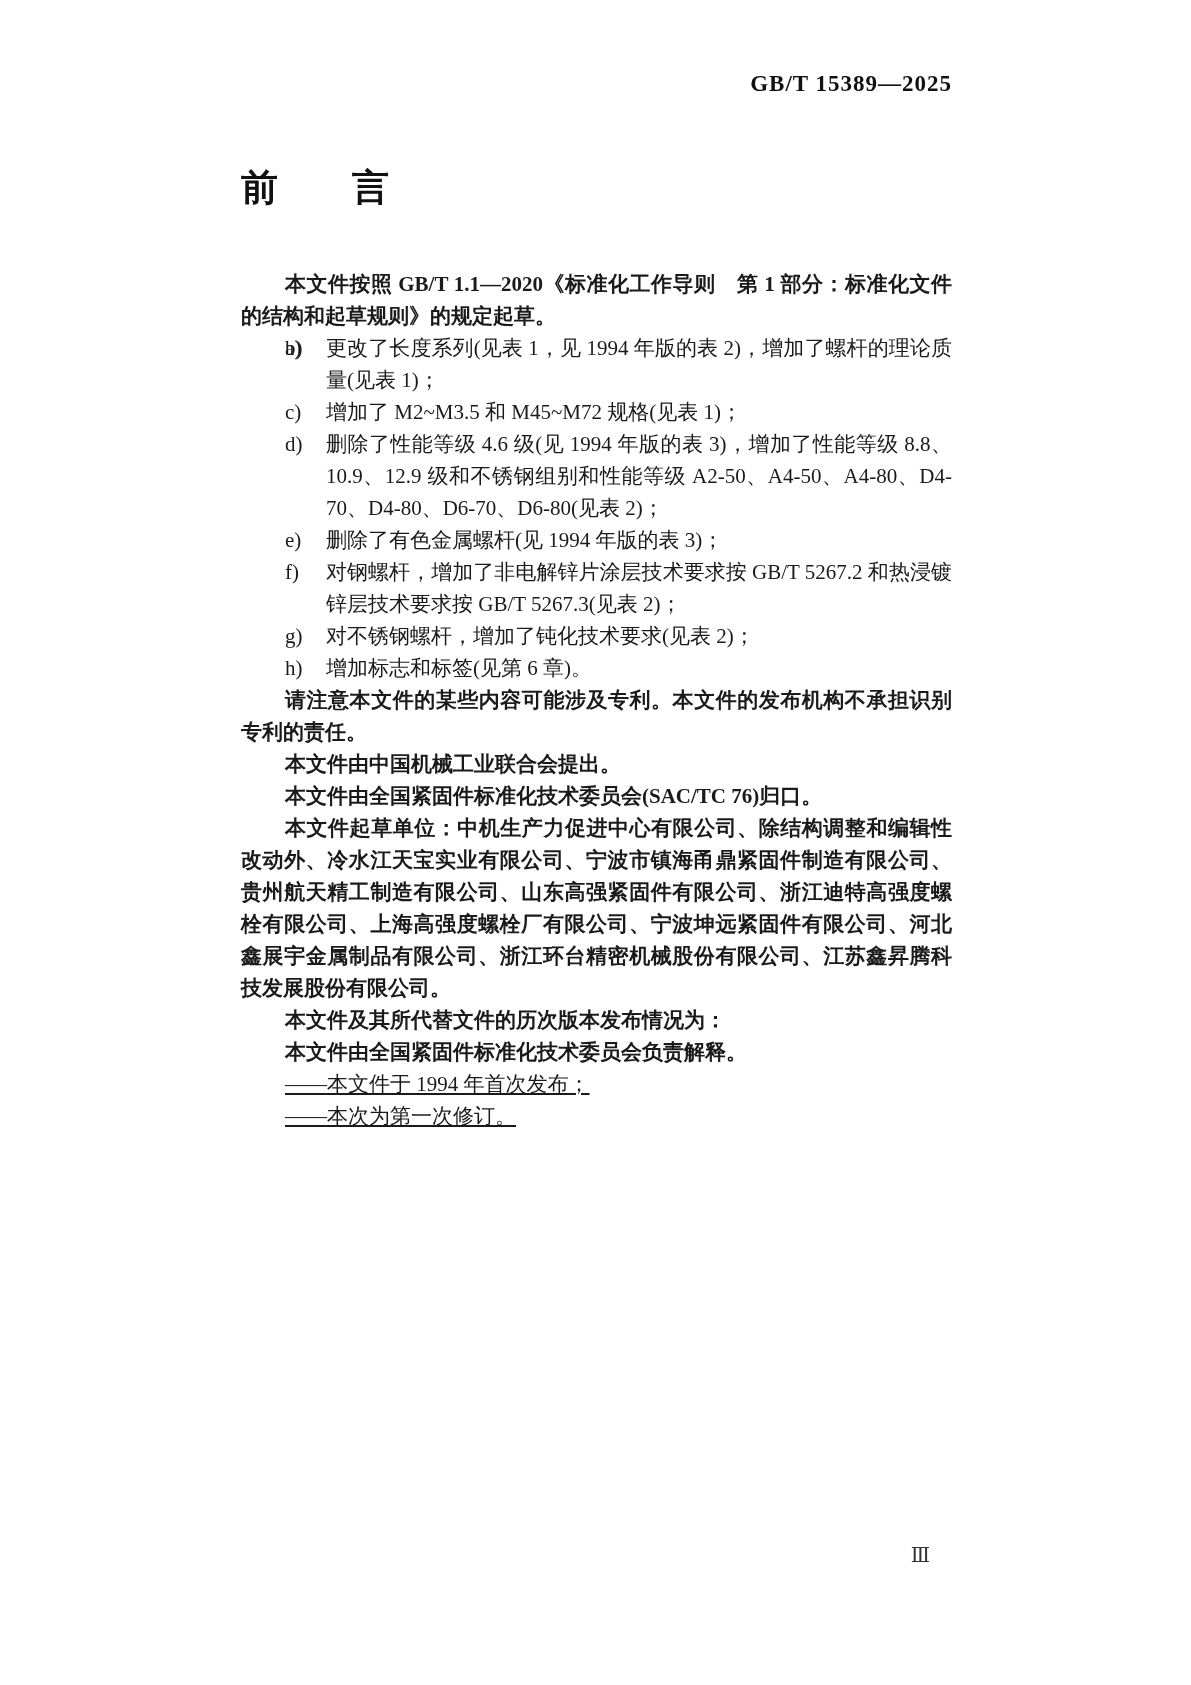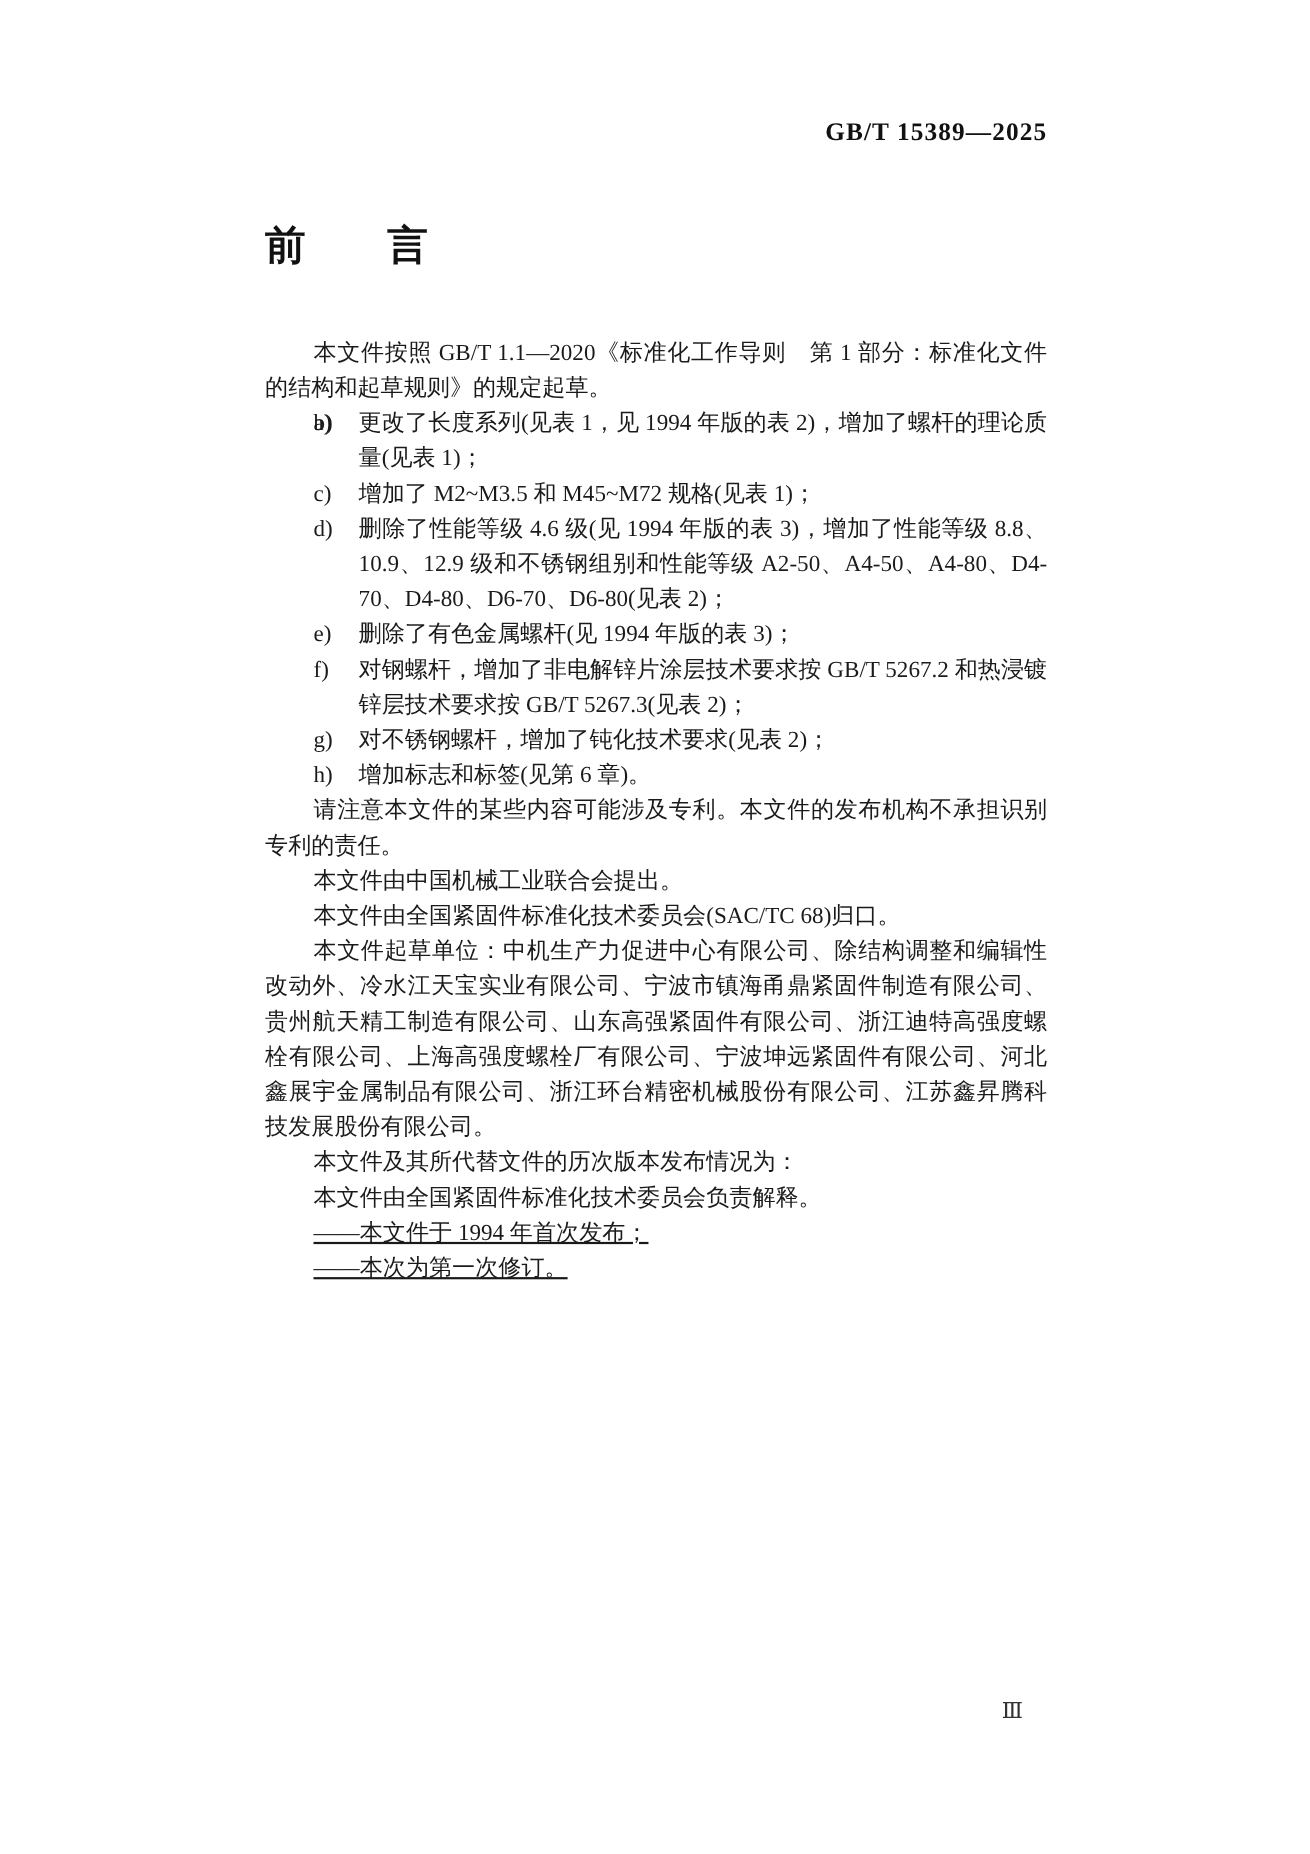--- a/index.html
+++ b/index.html
@@ -7,21 +7,21 @@
     padding: 0;
     background: #ffffff;
   }
   .page {
     position: relative;
     width: 969px;
     height: 1685px;
     margin: 0 auto;
     background: #ffffff;
     box-sizing: border-box;
-    padding: 106px 128px 0 130px;
+    padding: 70px 128px 0 130px;
     font-family: "Liberation Serif", "DejaVu Serif", serif;
     color: #1a1a1a;
     overflow: hidden;
   }
   .doc-code {
     text-align: right;
     font-size: 23px;
     font-weight: bold;
     line-height: 28px;
     letter-spacing: 1px;
@@ -37,20 +37,21 @@
   }
   .body-text {
     margin-top: 58px;
     font-size: 21px;
     line-height: 32px;
     text-align: justify;
   }
   .para {
     margin: 0;
     text-indent: 44px;
+    font-weight: bold;
   }
   .list-item {
     position: relative;
     margin: 0;
     padding-left: 85px;
     text-align: justify;
   }
   .li-label {
     position: absolute;
     left: 44px;
@@ -112,21 +113,21 @@
     </div>
     <div class="list-item">
       <span class="li-label">h)</span>
       <span>增加标志和标签(见第 6 章)。</span>
     </div>
 
     <p class="para">请注意本文件的某些内容可能涉及专利。本文件的发布机构不承担识别专利的责任。</p>
 
     <p class="para">本文件由中国机械工业联合会提出。</p>
 
-    <p class="para">本文件由全国紧固件标准化技术委员会(SAC/TC 68)归口。</p>
+    <p class="para">本文件由全国紧固件标准化技术委员会(SAC/TC 76)归口。</p>
 
     <p class="para">本文件起草单位：中机生产力促进中心有限公司、除结构调整和编辑性改动外、冷水江天宝实业有限公司、宁波市镇海甬鼎紧固件制造有限公司、贵州航天精工制造有限公司、山东高强紧固件有限公司、浙江迪特高强度螺栓有限公司、上海高强度螺栓厂有限公司、宁波坤远紧固件有限公司、河北鑫展宇金属制品有限公司、浙江环台精密机械股份有限公司、江苏鑫昇腾科技发展股份有限公司。</p>
 
     <p class="para">本文件及其所代替文件的历次版本发布情况为：</p>
 
     <p class="para">本文件由全国紧固件标准化技术委员会负责解释。</p>
 
     <p class="dash-line">——本文件于 1994 年首次发布；</p>
 
     <p class="dash-line">——本次为第一次修订。</p>

